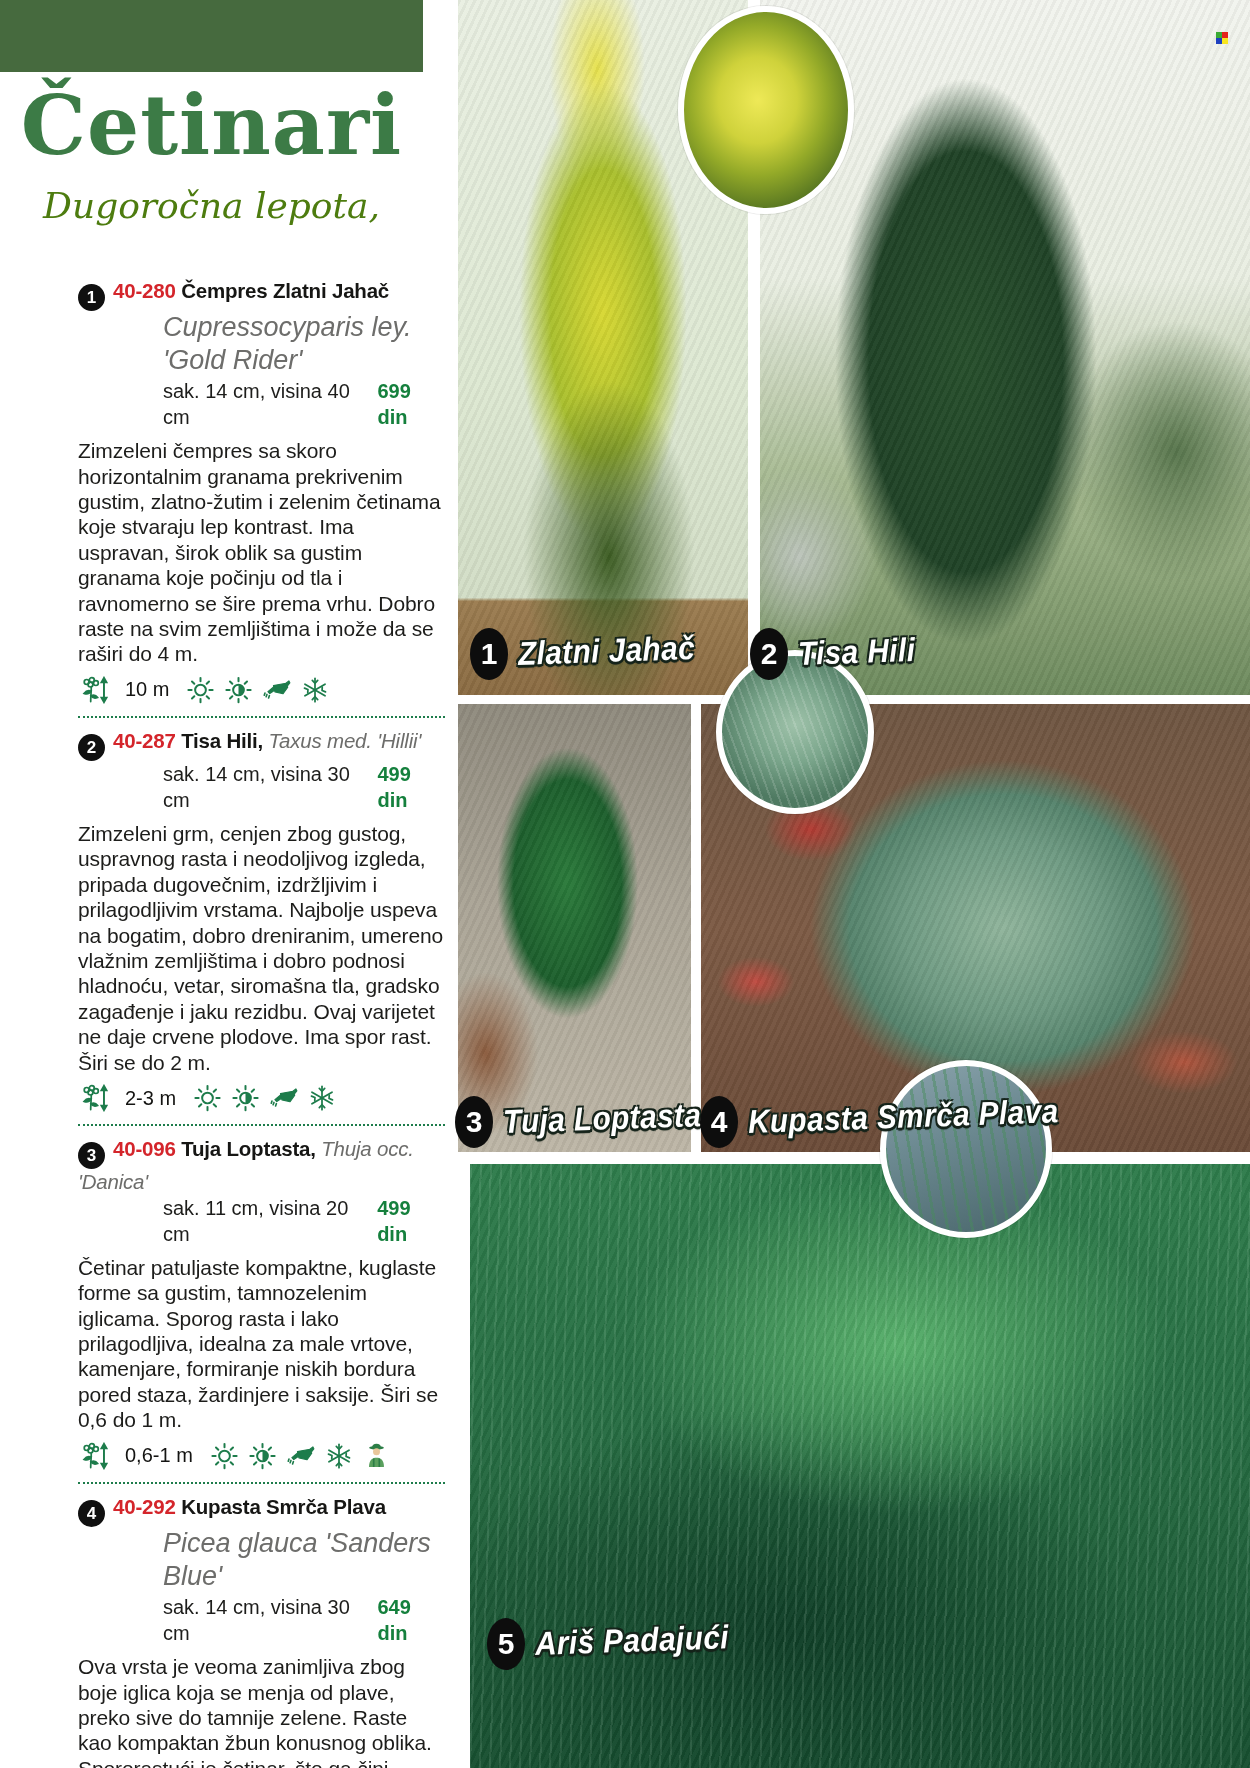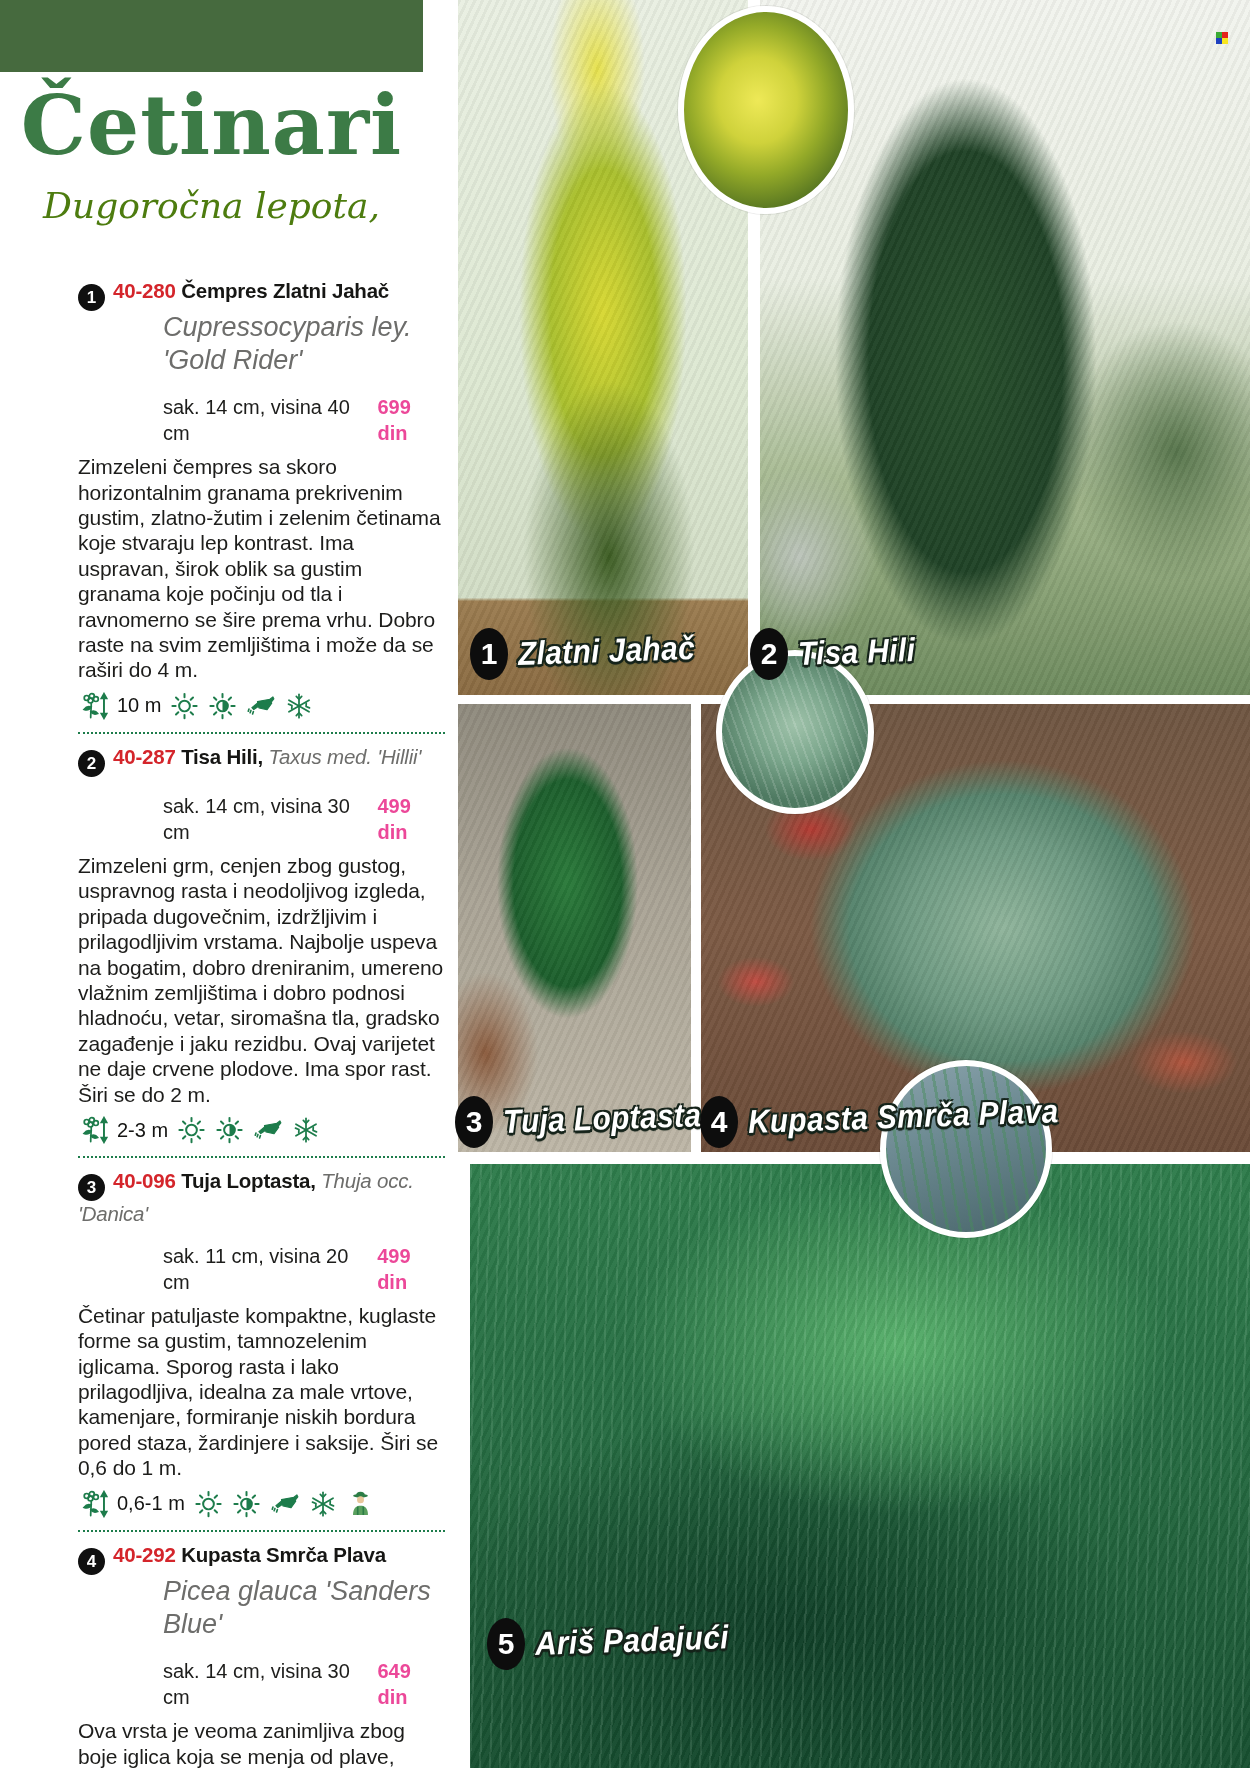--- a/index.html
+++ b/index.html
@@ -20,24 +20,24 @@
   .p-head{font-size:20.5px;line-height:1.25;letter-spacing:-0.2px;}
   .badge{display:inline-flex;align-items:center;justify-content:center;vertical-align:-5px;
       width:27px;height:27px;border-radius:50%;background:#101010;color:#fff;
       font-weight:bold;font-size:17px;margin-right:8px;}
   .code{color:var(--code-red,#d4252b);font-weight:bold;}
   .pname{font-weight:bold;color:#161614;text-align:center;}
   .latin{font-style:italic;color:var(--latin-gray,#6d6d6b);}
   .latin-block{padding-left:85px;font-size:27px;line-height:1.25;}
   .latin-block:empty{display:none;}
   .size-line{display:flex;justify-content:flex-end;align-items:baseline;
-      padding-left:85px;font-size:20px;line-height:1.3;margin-top:16px;}
-  .price{font-weight:bold;color:#ec4899;}
+      padding-left:85px;font-size:20px;line-height:1.3;margin-top:0;}
+  .price{font-weight:bold;color:#15803d;}
   .desc{margin-top:8px;font-size:21px;line-height:1.21;letter-spacing:-0.1px;color:#1d1d1b;}
-  .spread-row{margin:9px 0 2px;display:flex;align-items:center;gap:9px;font-size:20px;color:#141412;}
+  .spread-row{margin:9px 0 2px;display:flex;align-items:center;gap:17px;font-size:20px;color:#141412;}
   .cicon{display:inline-flex;align-items:center;color:var(--accent-green,#1d7c4b);}
   .cicon svg{display:block;}
   .cond{display:inline-flex;align-items:center;gap:9px;}
 
   
   .collage{position:absolute;inset:0;pointer-events:none;}
   .photo{position:absolute;overflow:hidden;}
   .photo::after{content:"";position:absolute;inset:0;
       background:repeating-linear-gradient(115deg,rgba(0,0,0,.045) 0 3px,rgba(255,255,255,.03) 3px 7px);}
   .photo-a{left:458px;top:0;width:290px;height:695px;

